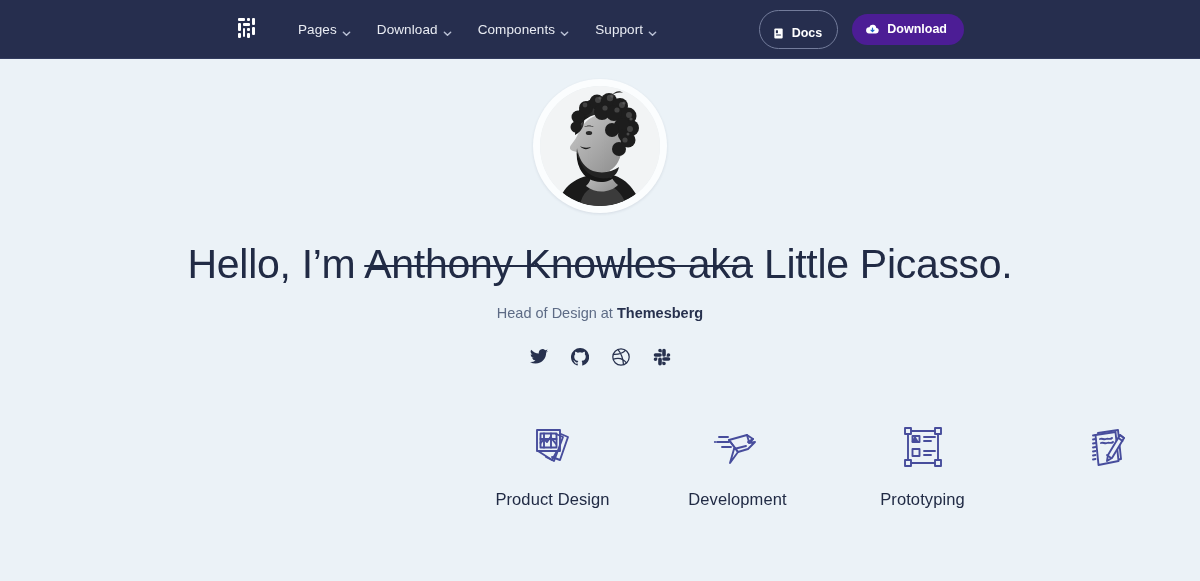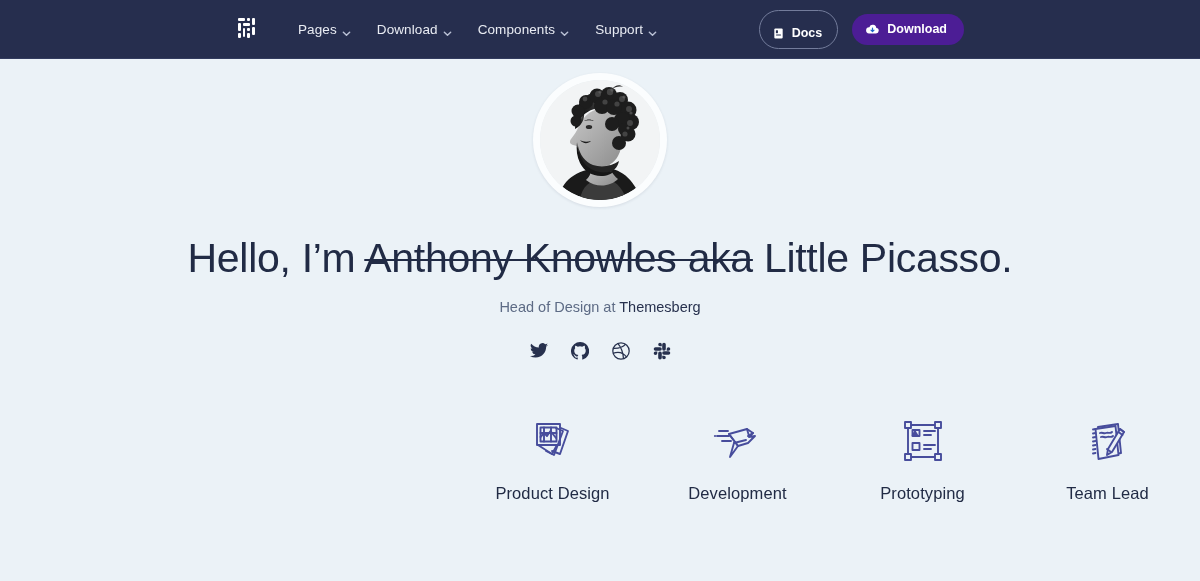--- a/index.html
+++ b/index.html
@@ -103,21 +103,21 @@
     background: #4c1d95;
     color: #ffffff;
     border: none;
   }
 
   .btn .bicon { display: flex; align-items: center; }
   .btn .bicon svg { display: block; }
 
   
   .hero {
-    padding-top: 14px;
+    padding-top: 20px;
     text-align: center;
   }
 
   .avatar {
     width: 134px;
     height: 134px;
     margin: 0 auto;
     border-radius: 50%;
     background: #fbfdfe;
     padding: 7px;
@@ -150,21 +150,21 @@
   }
 
   .subtitle {
     margin-top: 16px;
     font-size: 14.5px;
     color: #5d6b85;
   }
 
   .subtitle .company {
     color: #27314e;
-    font-weight: normal;
+    font-weight: bold;
   }
 
   .socials {
     margin-top: 26px;
     display: flex;
     justify-content: center;
     align-items: center;
     gap: 21px;
   }
 
@@ -466,17 +466,16 @@
           <path d="M16 12l20-3 3 29-20 4z"></path>
           <path d="M13.5 14l20-3 3 29-20 4z" fill="#ebf2f7"></path>
           <path d="M11 14.5l2.5-.5M11 18.5l2.5-.5M11 22.5l2.5-.5M11 26.5l2.5-.5M11 30.5l2.5-.5M11 34.5l2.5-.5M11 38.5l2.5-.5"></path>
           <path d="M18 18c2-1 4 1 6 0s4 1 6-1"></path>
           <path d="M19 22c2-1 4 1 6 0s4 1 6-1"></path>
           <path d="M38 14l4 3-12 20-5 3 1-6z" fill="#ebf2f7"></path>
           <path d="M25 34l4 3M38 14l4 3"></path>
           <path d="M36.5 17l4 3"></path>
         </svg>
       </div>
-      <div class="feature-label">Team Lead</div>
     </div>
 
   </div>
 </main>
 
 </body></html>

